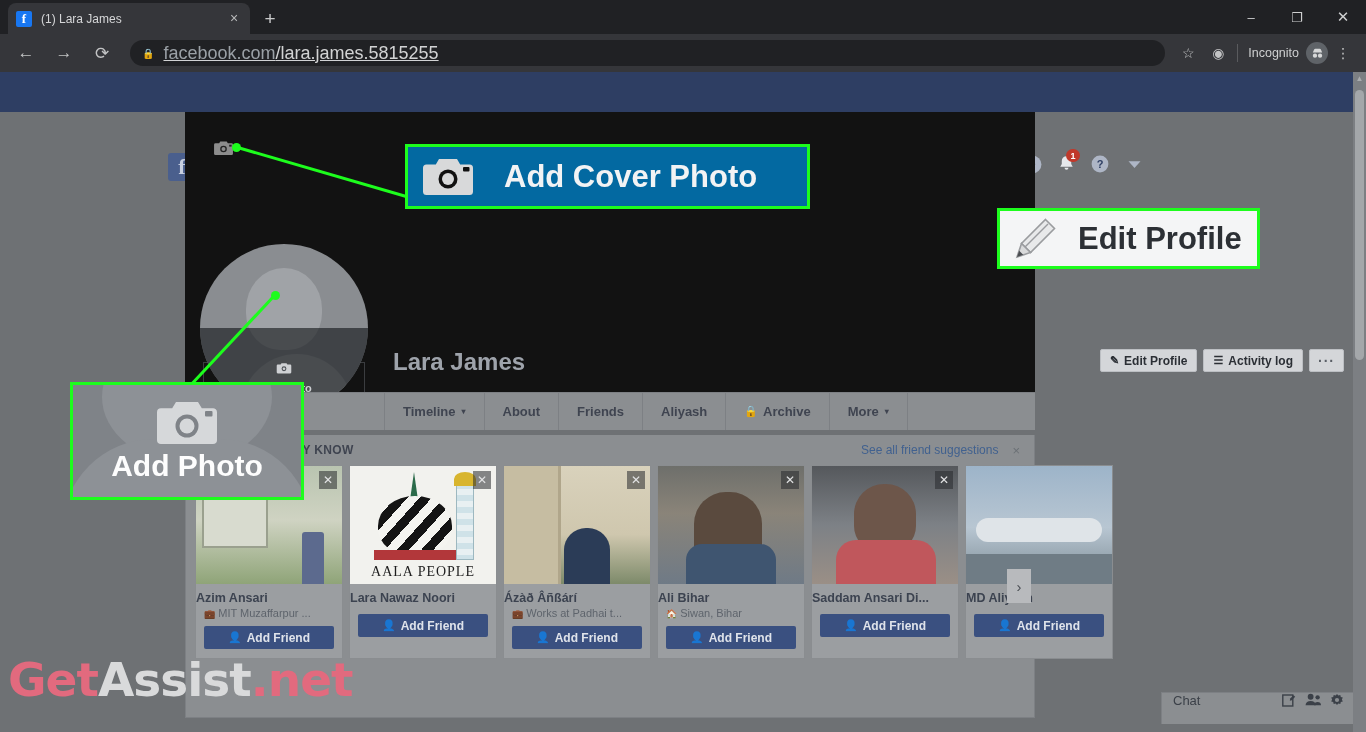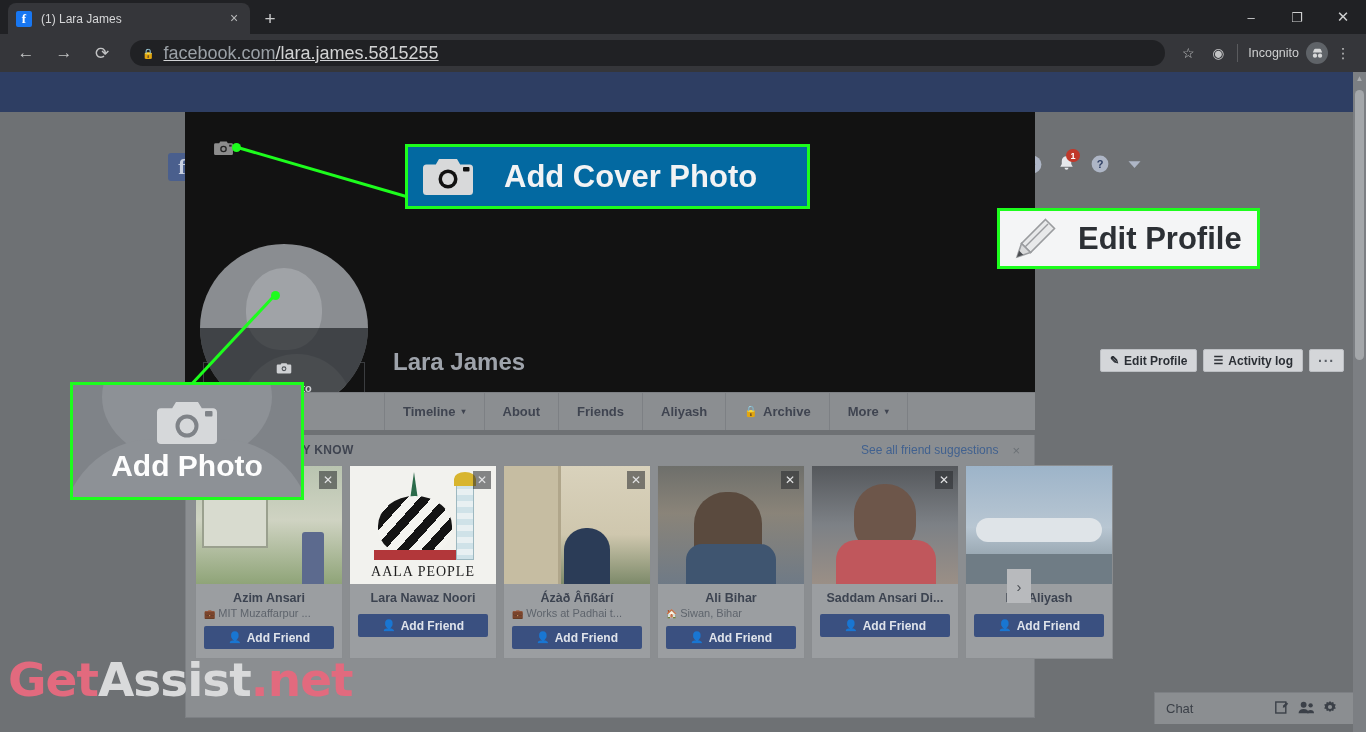--- a/index.html
+++ b/index.html
@@ -185,21 +185,21 @@
     width: 148px; margin: 0 3px; background: #9b9ea1; border: 1px solid #8a8d90;
     position: relative; flex: none;
   }
   .card-photo { height: 118px; position: relative; overflow: hidden; }
   .card-x {
     position: absolute; right: 5px; top: 5px; width: 18px; height: 18px;
     background: rgba(40,42,45,.55); color: #e2e3e4; font-size: 12px;
     display: flex; align-items: center; justify-content: center;
   }
   .card-name { font-size: 12.5px; font-weight: bold; color: #3c4350;
-               padding: 7px 0 0; white-space: nowrap; overflow: hidden; text-overflow: ellipsis; text-align: center; }
+               padding: 7px 0 0; white-space: nowrap; overflow: hidden; text-overflow: ellipsis; }
   .card-sub { font-size: 11px; color: #5e646c; padding: 2px 8px 0;
               white-space: nowrap; overflow: hidden; text-overflow: ellipsis; }
   .card-sub .bico { font-size: 9px; margin-right: 3px; }
   .addfriend {
     margin: 7px 8px 9px; height: 23px; background: #3a5080; border-radius: 2px;
     color: #dfe3ea; font-size: 12px; font-weight: bold;
     display: flex; align-items: center; justify-content: center;
   }
   .addfriend .ico { margin-right: 5px; font-size: 11px; }
   .carousel-next {
@@ -245,23 +245,23 @@
   .ph5::after { content:""; position:absolute; left:24px; bottom:0; width:100px; height:44px;
                 background:#c0575c; border-radius:20px 20px 0 0; }
   .ph6 { background: linear-gradient(180deg,#9db4c9 0%,#b8c6d2 52%,#7b8a93 100%); }
   .ph6::before { content:""; position:absolute; left:10px; top:52px; width:126px; height:24px;
                  background:#dfe4e8; border-radius:12px; }
   .ph6::after { content:""; position:absolute; left:0; bottom:0; width:100%; height:30px;
                 background:#6f7c85; }
 
   
   .chatbar {
-    position: absolute; right: 12px; bottom: 8px; width: 200px; height: 32px;
+    position: absolute; right: 5px; bottom: 8px; width: 200px; height: 32px;
     background: #8b8e91; border: 1px solid #7d8084; border-bottom: none;
-    display: flex; align-items: center; padding: 0 11px;
+    display: flex; align-items: flex-start; padding: 0 11px;
   }
   .chat-label { flex: 1; font-size: 13px; color: #3b4048; }
   .chat-ico { width: 24px; text-align: center; font-size: 13px; color: #3b4048; }
 
   
   .scrollbar { position: absolute; right: 0; top: 0; width: 13px; height: 660px; background: #7c7f83; }
   .sb-thumb { position: absolute; left: 2px; top: 18px; width: 9px; height: 270px;
               background: #a4a7aa; border-radius: 5px; }
   .sb-arrow { position: absolute; left: 0; top: 0; width: 13px; height: 14px;
               color: #aaadb0; font-size: 8px; text-align: center; line-height: 14px; }

